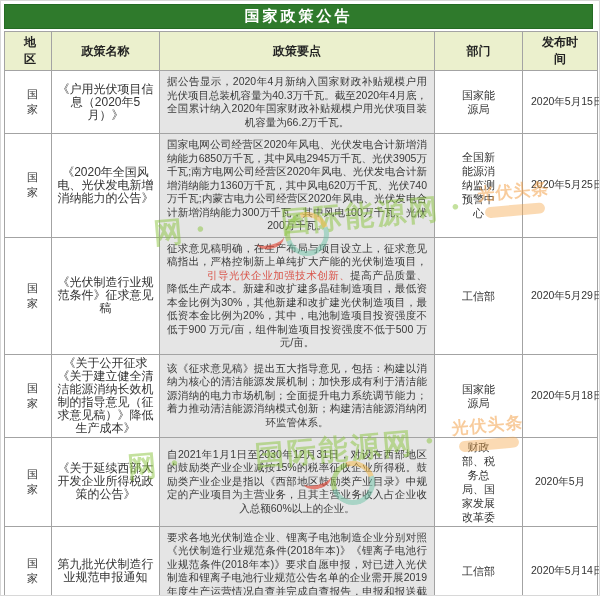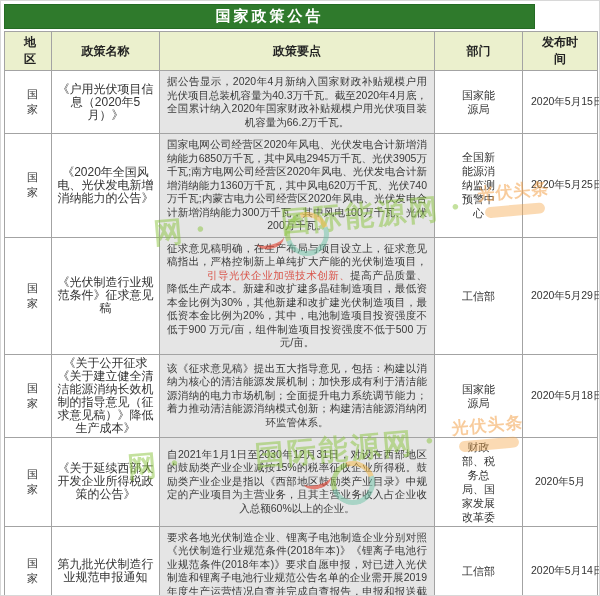--- a/index.html
+++ b/index.html
@@ -2,21 +2,21 @@
 <html><head>
 <meta charset="utf-8">
 <style>
   html,body{margin:0;padding:0;background:#fff;}
   .frame{
     position:relative;width:600px;height:596px;box-sizing:border-box;
     background:#ffffff;border:1px solid #d8d8d8;overflow:hidden;
     font-family:"Liberation Sans","DejaVu Sans",sans-serif;
   }
   .titlebar{
-    position:absolute;left:3px;top:3px;width:531px;height:25px;
+    position:absolute;left:3px;top:3px;width:589px;height:25px;
     background:#2f7a2c;border:1px solid #256b24;box-sizing:border-box;
     color:#ffffff;font-size:15px;font-weight:bold;letter-spacing:3px;
     display:flex;align-items:center;justify-content:center;
   }
   table.policy-table{
     position:absolute;left:3px;top:30px;width:593px;
     border-collapse:collapse;table-layout:fixed;
   }
   .policy-table th,.policy-table td{
     border:1px solid #a3a3a3;font-size:11px;color:#333;

